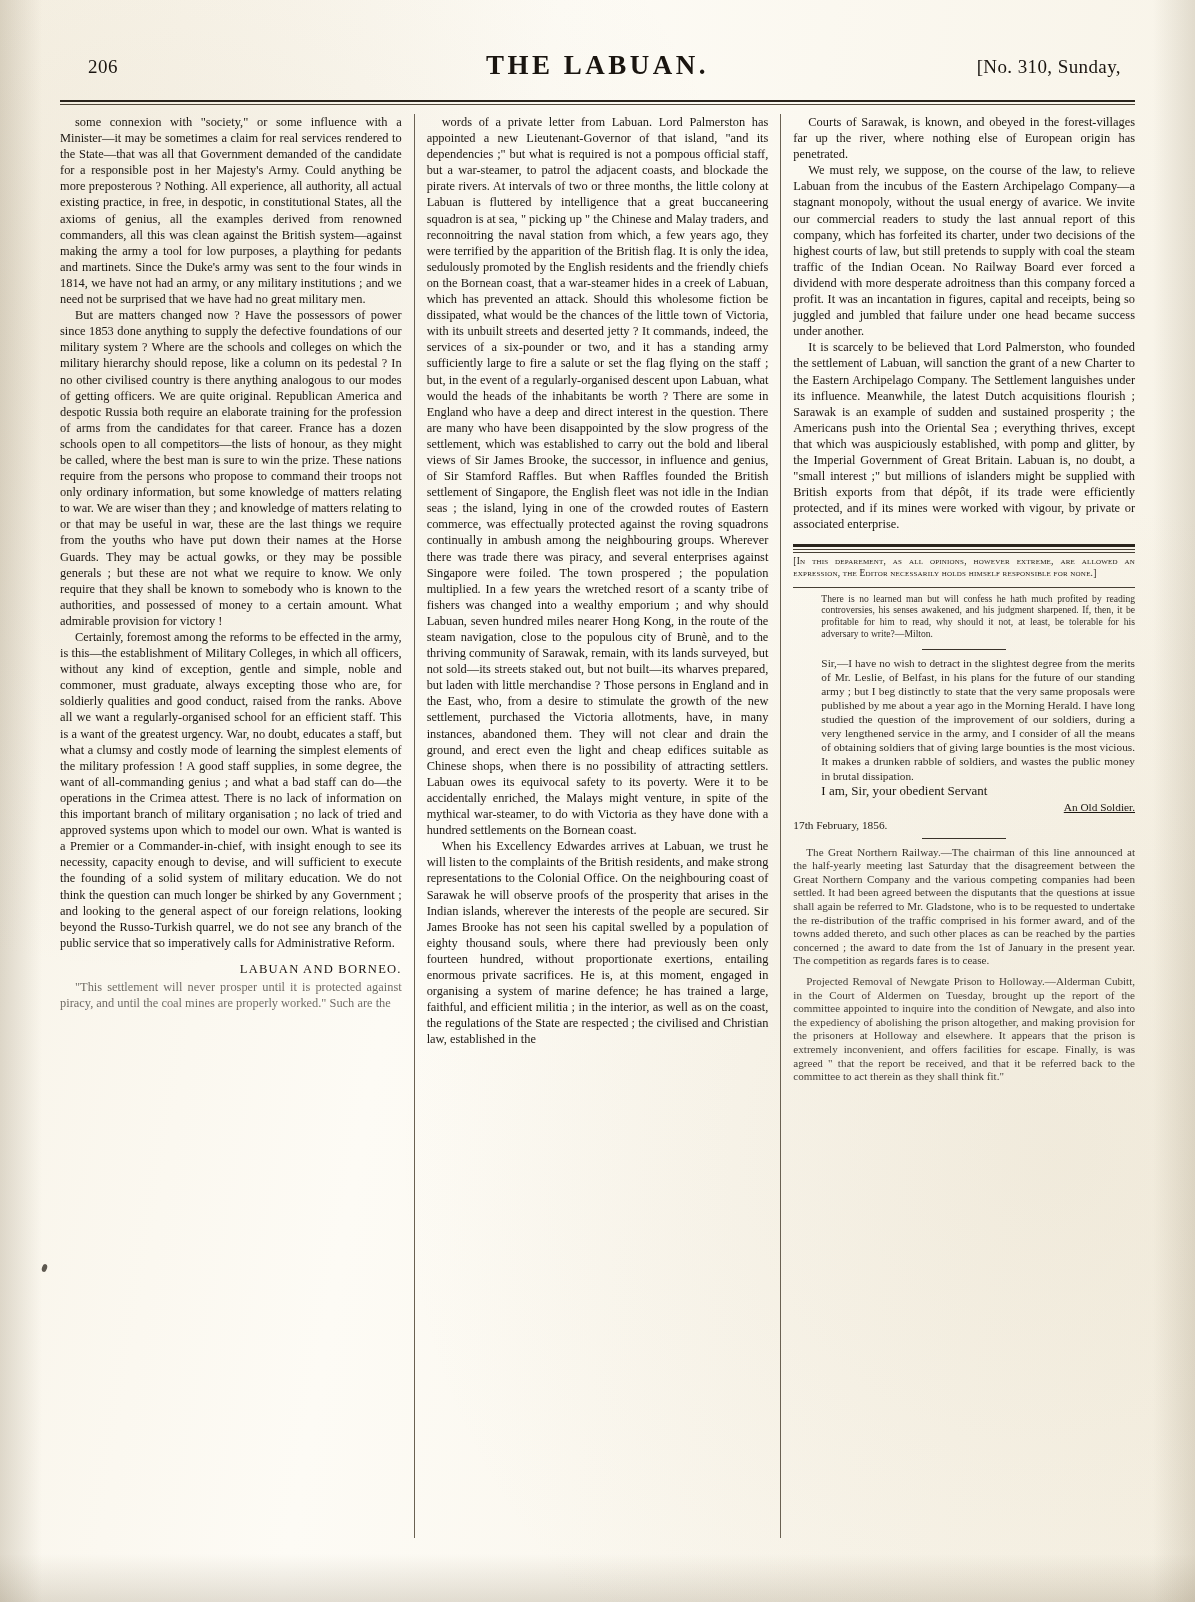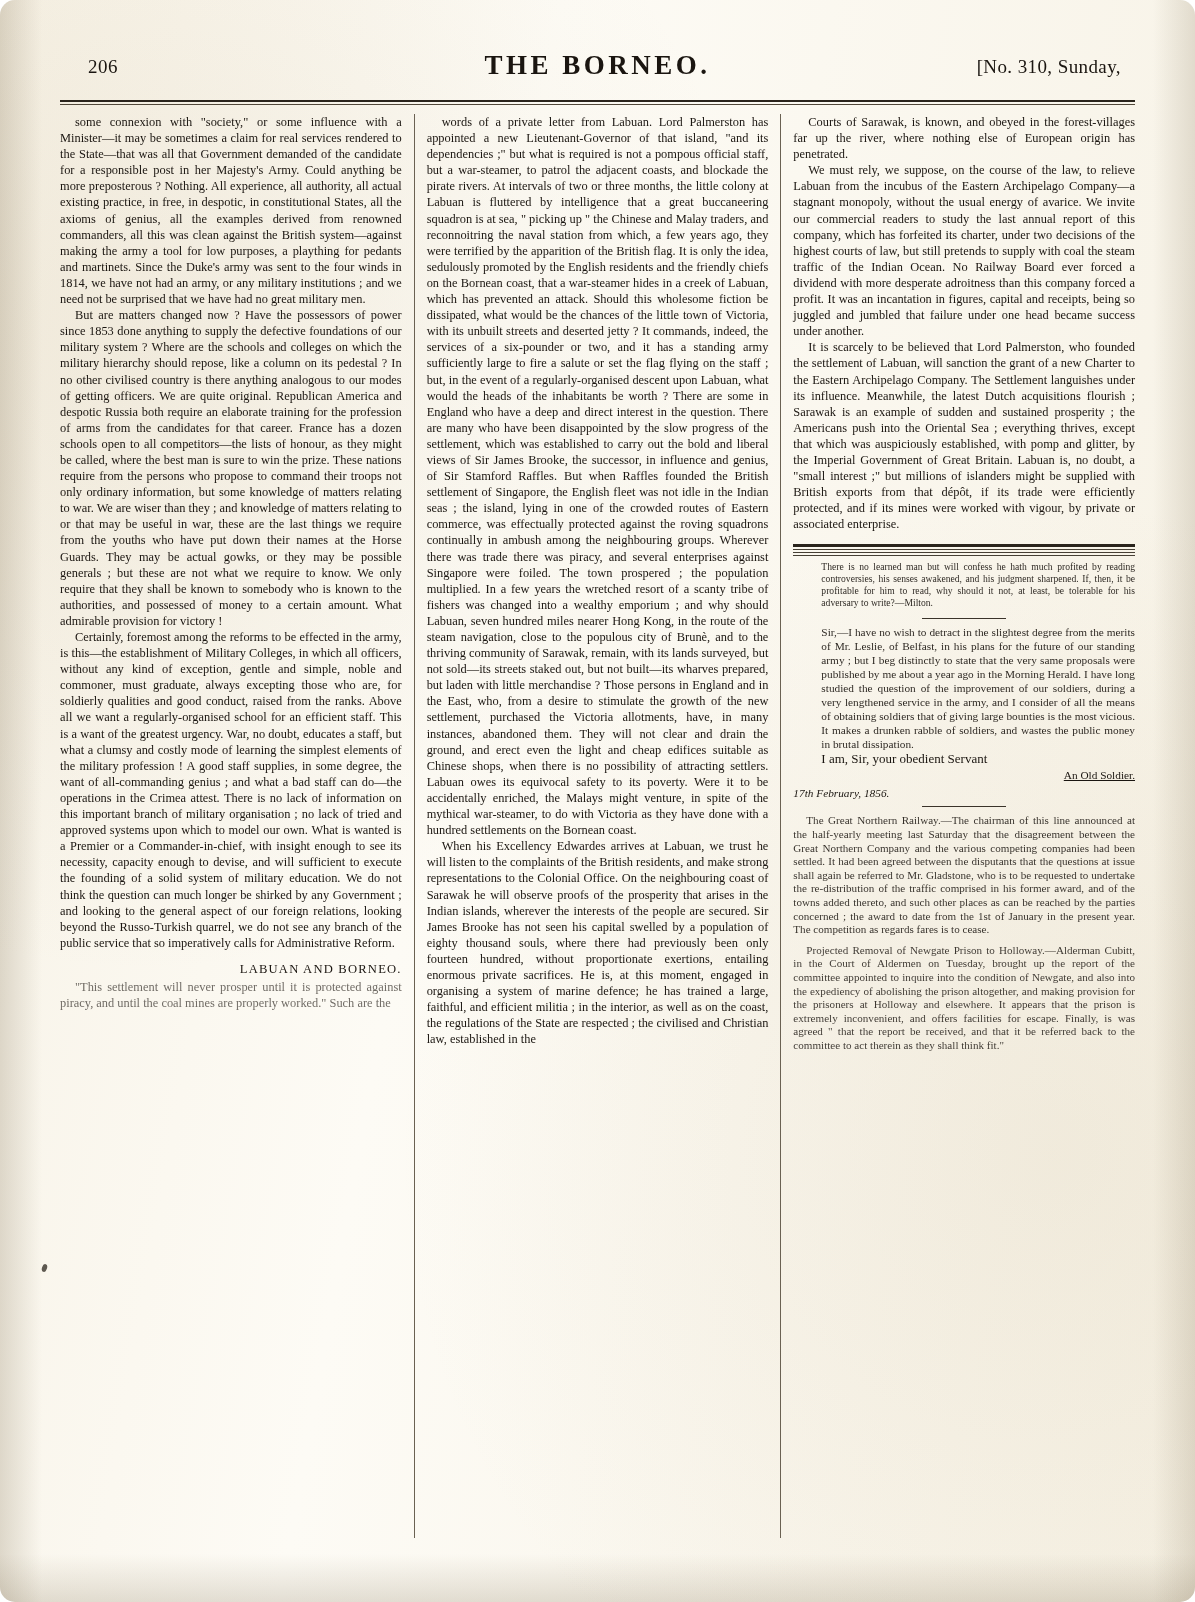--- a/index.html
+++ b/index.html
@@ -16,21 +16,20 @@
   .page {
     position: relative;
     width: 1195px;
     height: 1602px;
     background: #fbf8f1;
     background-image:
       radial-gradient(circle at 12% 22%, rgba(196,178,142,0.16) 0%, rgba(196,178,142,0) 38%),
       radial-gradient(circle at 88% 72%, rgba(196,178,142,0.14) 0%, rgba(196,178,142,0) 42%),
       linear-gradient(100deg, #f7f2e6 0%, #fdfbf5 38%, #f6f1e4 100%);
     overflow: hidden;
-    border-radius: 15px;
   }
   .sheet {
     position: absolute;
     left: 60px;
     top: 50px;
     width: 1075px;
     height: 1490px;
   }
 
   
@@ -165,21 +164,20 @@
   .sign-left {
     text-align: left;
     text-indent: 28px;
     font-size: 13px;
     line-height: 15px;
   }
   .datestamp {
     font-size: 11.3px;
     line-height: 15px;
     margin-top: 3px;
-    font-style: italic;
   }
   .news {
     font-size: 11.1px;
     line-height: 13.6px;
     text-align: justify;
     text-indent: 13px;
     margin-top: 7px;
   }
   .smudge1 { opacity: 0.93; margin-left: 28px; }
   .smudge2 { opacity: 0.88; filter: blur(0.18px); }
@@ -215,21 +213,21 @@
 
 <div class="page">
   <div class="edge-shadow"></div>
   <div class="edge-shadow right"></div>
   <div class="edge-shadow bottom"></div>
 
   <div class="sheet">
 
     <div class="masthead">
       <div class="page-number">206</div>
-      <div class="paper-title">THE BORNEO.</div>
+      <div class="paper-title">THE LABUAN.</div>
       <div class="issue-line">[No. 310, Sunday,</div>
     </div>
 
     <hr class="rule">
     <hr class="rule thin">
 
     <div class="columns">
 
       <div class="col c1">
         <p class="body first">some connexion with "society," or some influence with a Minister—it may be sometimes a claim for real services rendered to the State—that was all that Government demanded of the candidate for a responsible post in her Majesty's Army. Could anything be more preposterous ? Nothing. All experience, all authority, all actual existing practice, in free, in despotic, in constitutional States, all the axioms of genius, all the examples derived from renowned commanders, all this was clean against the British system—against making the army a tool for low purposes, a plaything for pedants and martinets. Since the Duke's army was sent to the four winds in 1814, we have not had an army, or any military institutions ; and we need not be surprised that we have had no great military men.</p>
@@ -247,20 +245,21 @@
 
       <div class="col c3">
         <p class="body first">Courts of Sarawak, is known, and obeyed in the forest-villages far up the river, where nothing else of European origin has penetrated.</p>
         <p class="body">We must rely, we suppose, on the course of the law, to relieve Labuan from the incubus of the Eastern Archipelago Company—a stagnant monopoly, without the usual energy of avarice. We invite our commercial readers to study the last annual report of this company, which has forfeited its charter, under two decisions of the highest courts of law, but still pretends to supply with coal the steam traffic of the Indian Ocean. No Railway Board ever forced a dividend with more desperate adroitness than this company forced a profit. It was an incantation in figures, capital and receipts, being so juggled and jumbled that failure under one head became success under another.</p>
         <p class="body">It is scarcely to be believed that Lord Palmerston, who founded the settlement of Labuan, will sanction the grant of a new Charter to the Eastern Archipelago Company. The Settlement languishes under its influence. Meanwhile, the latest Dutch acquisitions flourish ; Sarawak is an example of sudden and sustained prosperity ; the Americans push into the Oriental Sea ; everything thrives, except that which was auspiciously established, with pomp and glitter, by the Imperial Government of Great Britain. Labuan is, no doubt, a "small interest ;" but millions of islanders might be supplied with British exports from that dépôt, if its trade were efficiently protected, and if its mines were worked with vigour, by private or associated enterprise.</p>
 
         <hr class="oc-rule-top">
         <hr class="oc-rule-thin">
         <hr class="oc-rule-thin">
 
+        <div class="oc-note">[In this deparement, as all opinions, however extreme, are allowed an expression, the Editor necessarily holds himself responsible for none.]</div>
         <hr class="oc-rule-thin">
 
         <div class="oc-quote smudge1">There is no learned man but will confess he hath much profited by reading controversies, his senses awakened, and his judgment sharpened. If, then, it be profitable for him to read, why should it not, at least, be tolerable for his adversary to write?—Milton.</div>
 
         <hr class="short-rule">
 
         <div class="letter smudge1">Sir,—I have no wish to detract in the slightest degree from the merits of Mr. Leslie, of Belfast, in his plans for the future of our standing army ; but I beg distinctly to state that the very same proposals were published by me about a year ago in the Morning Herald. I have long studied the question of the improvement of our soldiers, during a very lengthened service in the army, and I consider of all the means of obtaining soldiers that of giving large bounties is the most vicious. It makes a drunken rabble of soldiers, and wastes the public money in brutal dissipation.</div>
         <div class="sign-left">I am, Sir, your obedient Servant</div>
         <div class="sign">An Old Soldier.</div>
         <div class="datestamp">17th February, 1856.</div>

